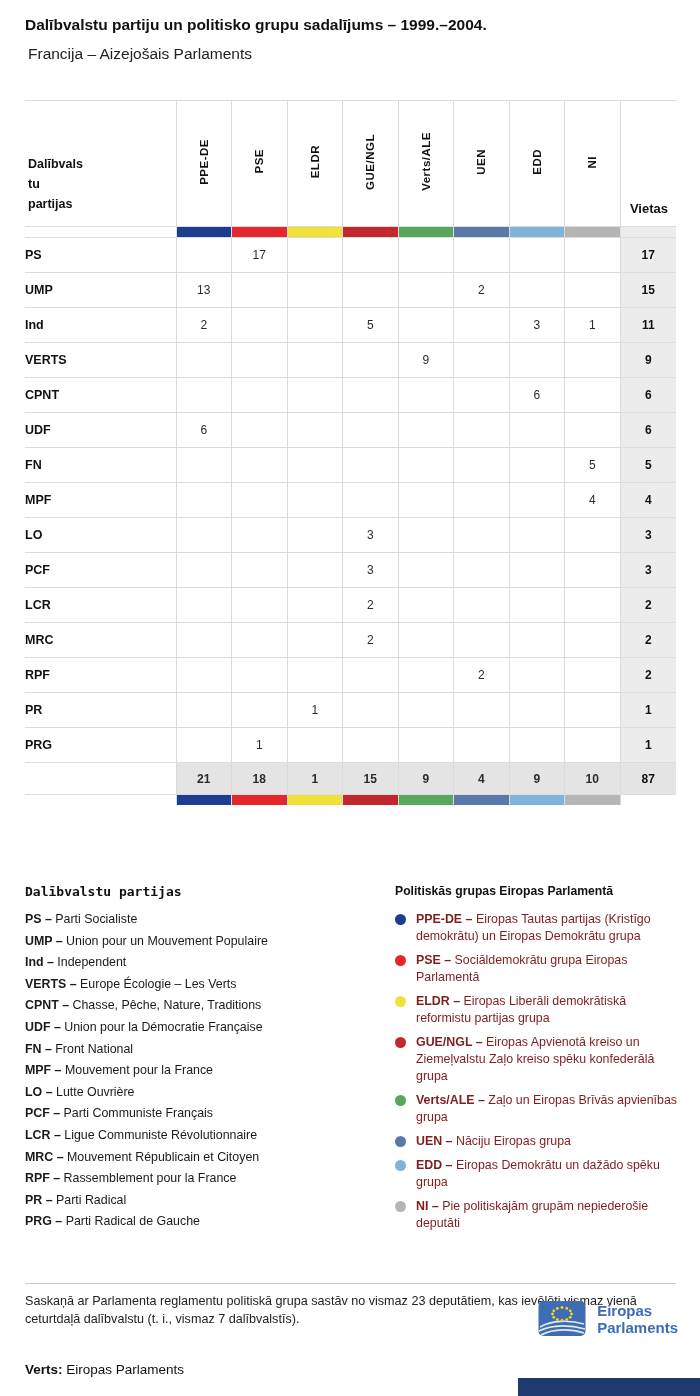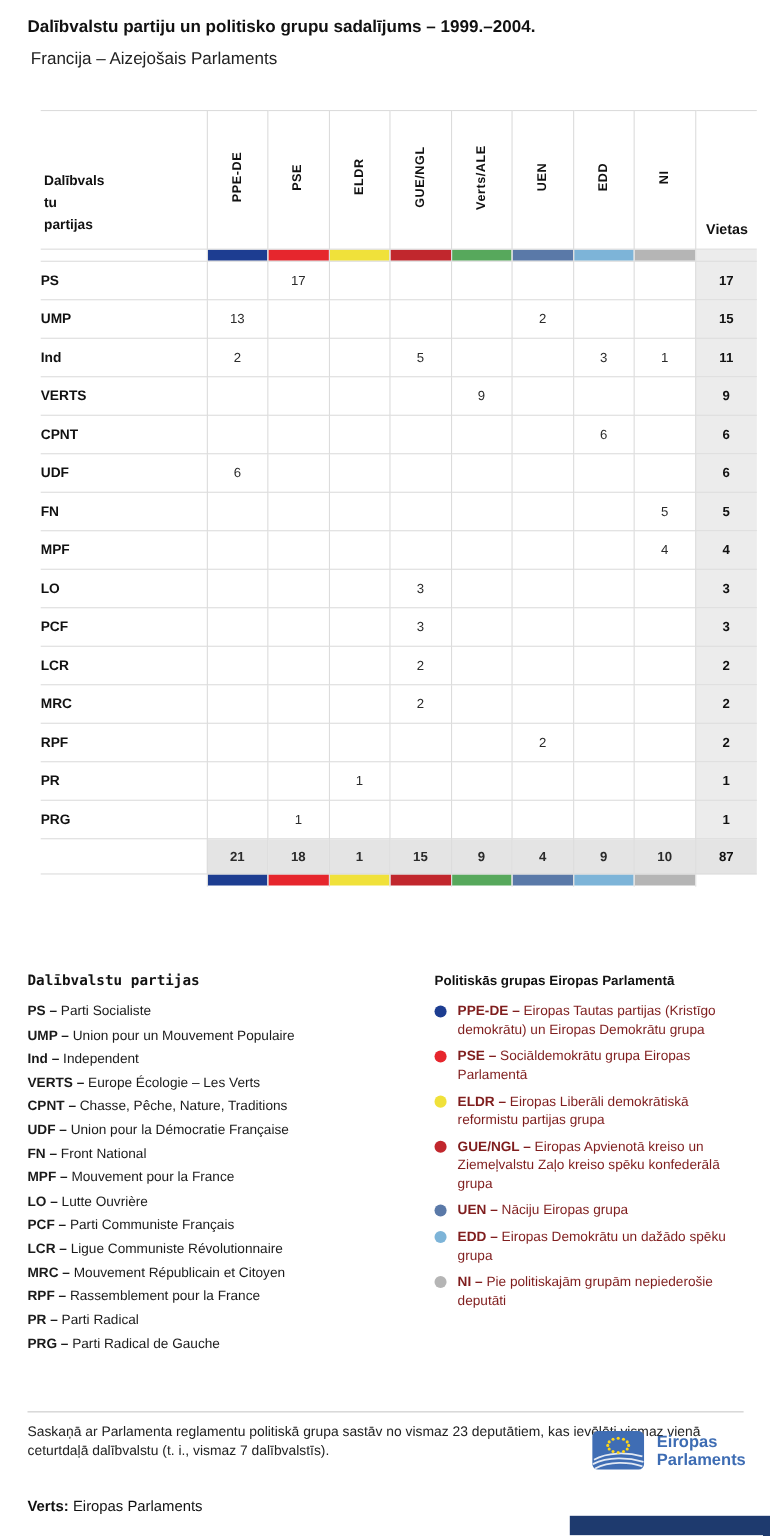--- a/index.html
+++ b/index.html
@@ -3,21 +3,21 @@
 <meta charset="utf-8">
 <style>
   * { margin:0; padding:0; box-sizing:border-box; }
   html,body { background:#ffffff; }
   body { font-family:"Liberation Sans","DejaVu Sans",sans-serif; color:#1a1a1a; }
   .page { position:relative; width:700px; height:1396px; background:#fff; overflow:hidden; }
 
   .title { position:absolute; left:25px; top:16px; font-size:15.5px; font-weight:bold; color:#111; }
   .subtitle { position:absolute; left:28px; top:45px; font-size:15.5px; font-weight:normal; color:#222; }
 
-  .seats-table { position:absolute; left:37px; top:100px; border-collapse:collapse; table-layout:fixed; }
+  .seats-table { position:absolute; left:25px; top:100px; border-collapse:collapse; table-layout:fixed; }
   .seats-table th, .seats-table td { border:1px solid #dcdcdc; padding:0; }
   .seats-table tr > *:first-child { border-left:0; }
   .seats-table tr > *:last-child { border-right:0; }
   .seats-table tbody tr:last-child td { border-bottom:0; }
 
   .header-row th { height:126px; background:#fff; }
   .rowhead { vertical-align:bottom; text-align:left; }
   .rowhead-label { padding:0 10px 12px 3px; font-size:12.5px; font-weight:bold; line-height:1.6; white-space:pre-line; color:#111; }
   .group-col { vertical-align:middle; text-align:center; }
   .vlabel { display:inline-block; writing-mode:vertical-rl; transform:rotate(180deg); font-size:11.5px; font-weight:bold; letter-spacing:0.5px; color:#111; }
@@ -389,20 +389,24 @@
           <span class="gl-dot" style="background: rgb(230, 38, 45);"></span>
           <span class="gl-text"><span class="gl-abbr">PSE –</span><span class="gl-name"> Sociāldemokrātu grupa Eiropas Parlamentā</span></span>
         </div>
         <div class="gl-item">
           <span class="gl-dot" style="background: rgb(240, 225, 58);"></span>
           <span class="gl-text"><span class="gl-abbr">ELDR –</span><span class="gl-name"> Eiropas Liberāli demokrātiskā reformistu partijas grupa</span></span>
         </div>
         <div class="gl-item">
           <span class="gl-dot" style="background: rgb(193, 39, 45);"></span>
           <span class="gl-text"><span class="gl-abbr">GUE/NGL –</span><span class="gl-name"> Eiropas Apvienotā kreiso un Ziemeļvalstu Zaļo kreiso spēku konfederālā grupa</span></span>
+        </div>
+        <div class="gl-item">
+          <span class="gl-dot" style="background: rgb(87, 168, 92);"></span>
+          <span class="gl-text"><span class="gl-abbr">Verts/ALE –</span><span class="gl-name"> Zaļo un Eiropas Brīvās apvienības grupa</span></span>
         </div>
         <div class="gl-item">
           <span class="gl-dot" style="background: rgb(90, 121, 168);"></span>
           <span class="gl-text"><span class="gl-abbr">UEN –</span><span class="gl-name"> Nāciju Eiropas grupa</span></span>
         </div>
         <div class="gl-item">
           <span class="gl-dot" style="background: rgb(125, 180, 216);"></span>
           <span class="gl-text"><span class="gl-abbr">EDD –</span><span class="gl-name"> Eiropas Demokrātu un dažādo spēku grupa</span></span>
         </div>
         <div class="gl-item">

